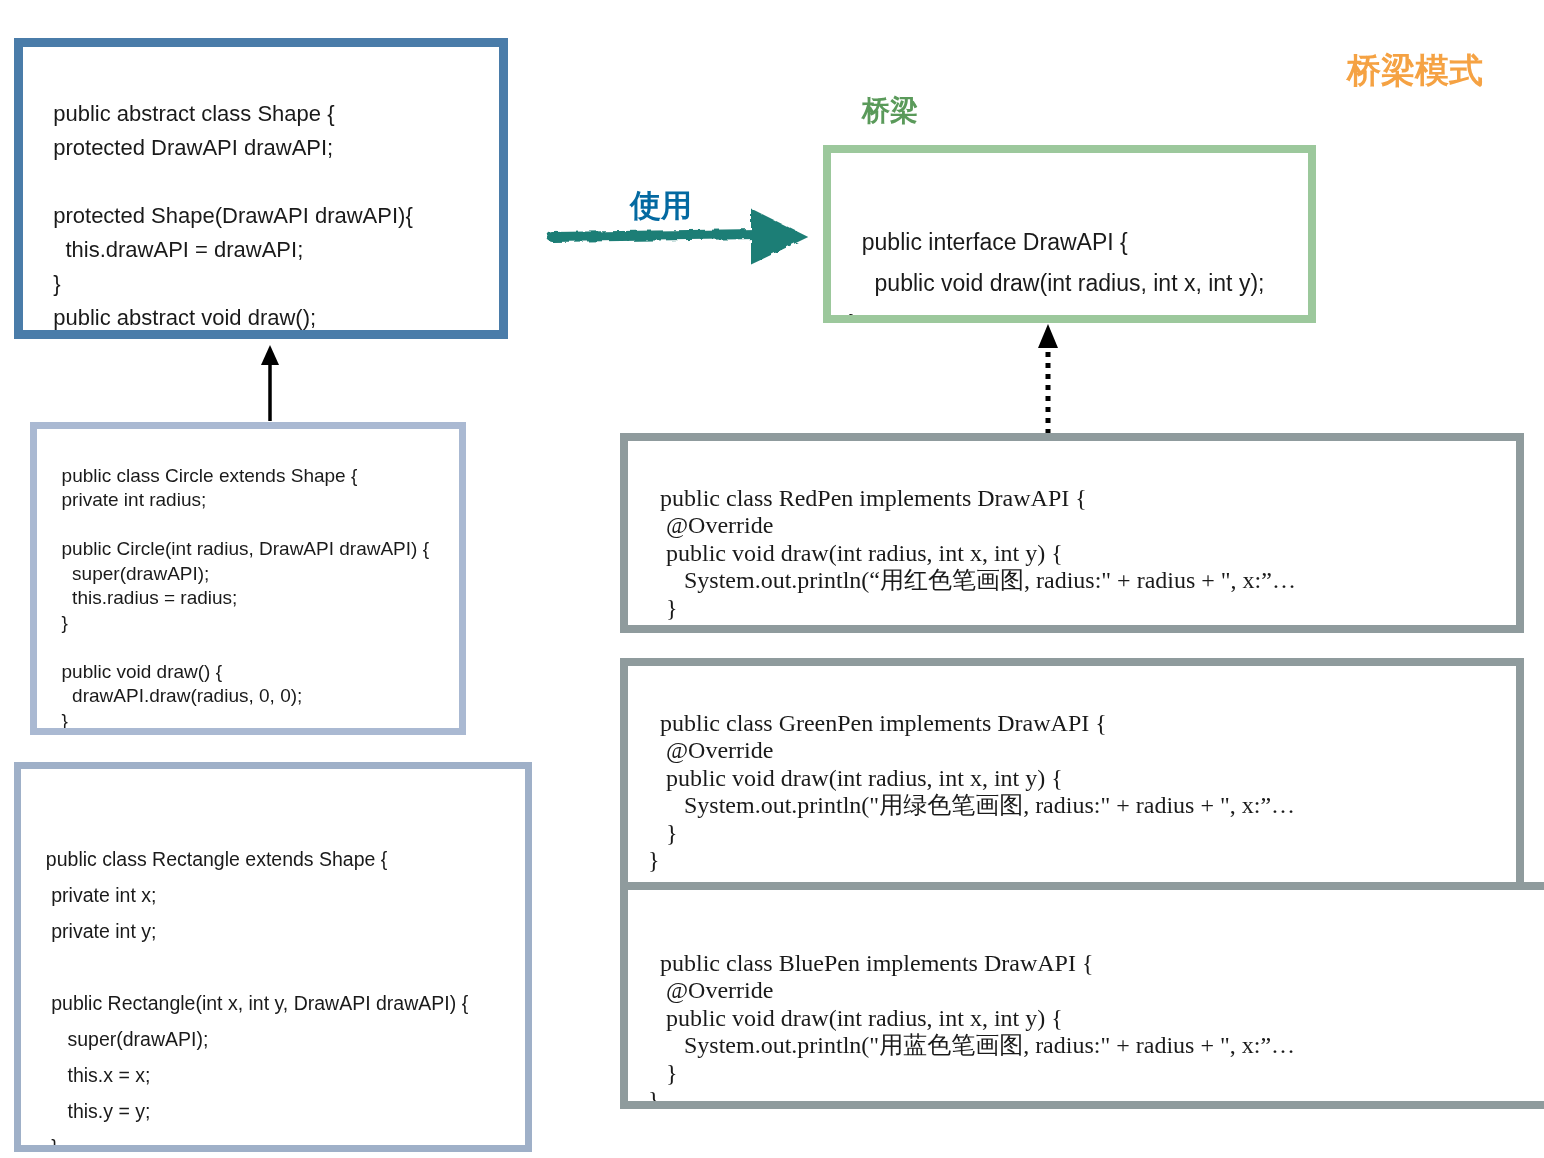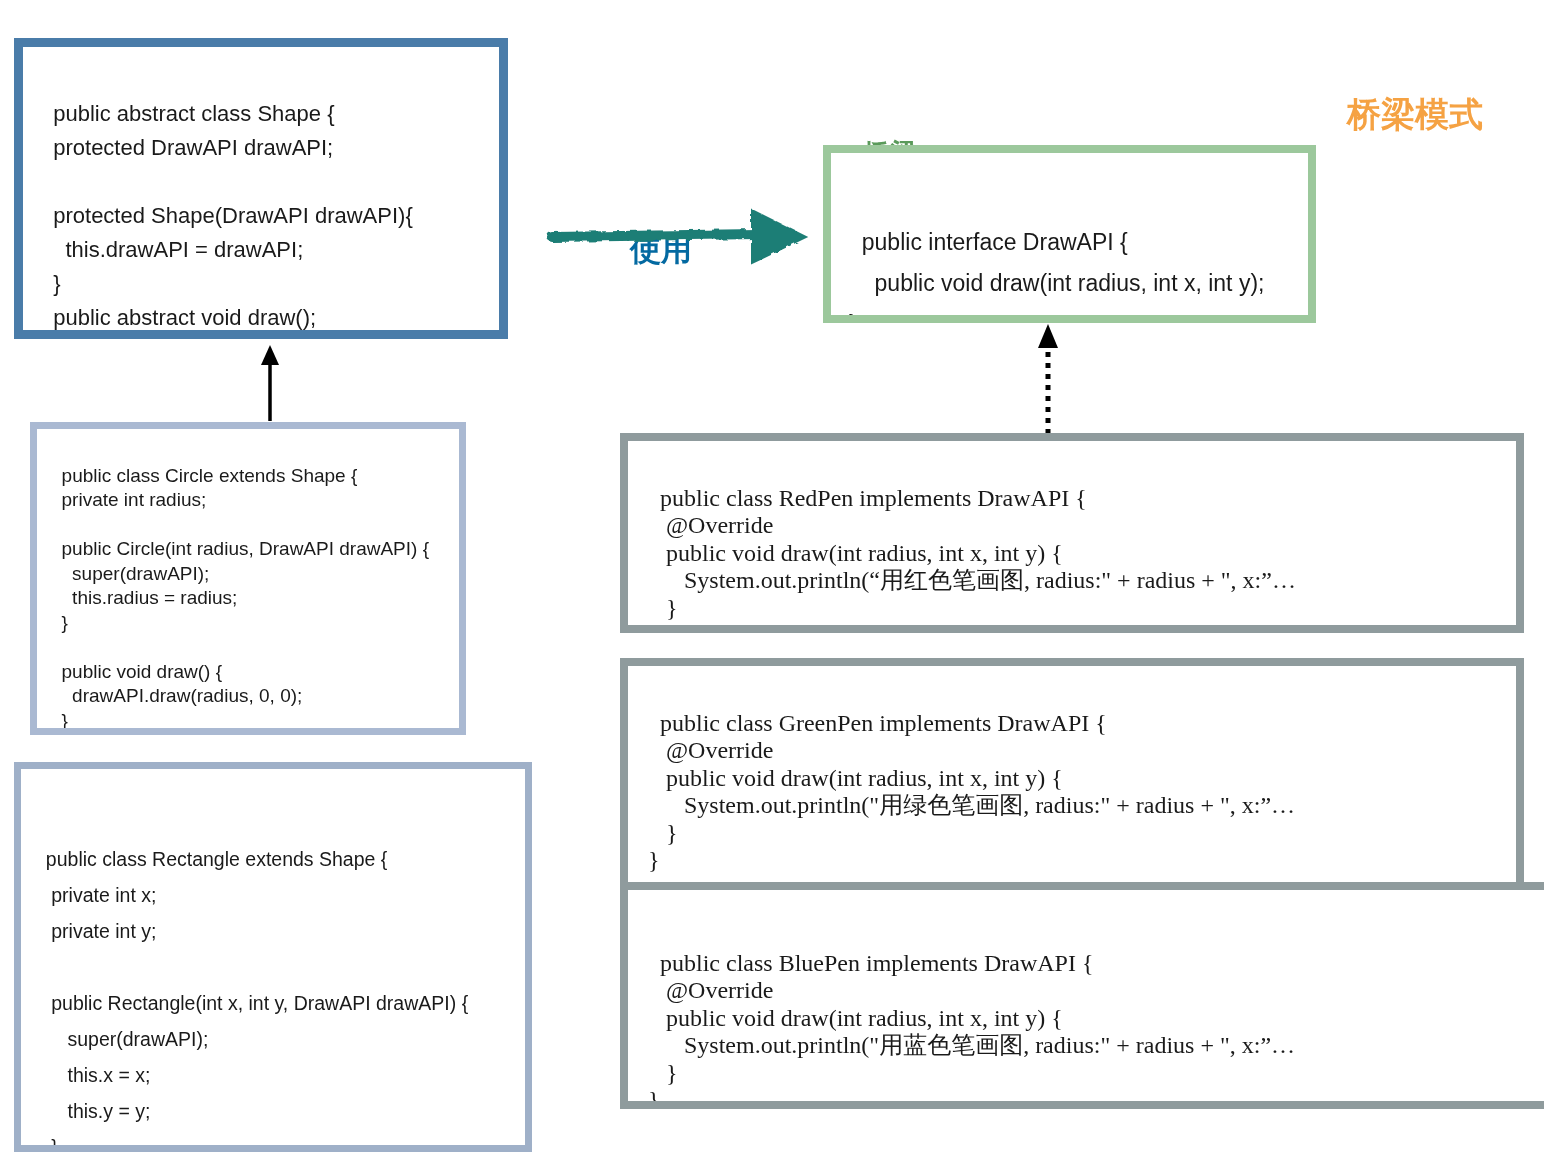--- a/index.html
+++ b/index.html
@@ -46,21 +46,21 @@
   .pen-box{
     border:8px solid var(--pen-border,#8F9B9D);
     font-family:Liberation Serif, serif;
     font-size:24px;line-height:27.5px;
     padding:16px 0 16px 20px;
   }
   .box-redpen{left:620px;top:433px;width:904px;height:200px;}
   .box-greenpen{left:620px;top:658px;width:904px;height:250px;}
   .box-bluepen{left:620px;top:882px;width:984px;height:227px;padding-top:32px;}
 
-  .label{position:absolute;font-weight:bold;white-space:nowrap;margin-top:44px;}
+  .label{position:absolute;font-weight:bold;white-space:nowrap;}
   .page-title{left:1347px;top:48px;font-size:34px;color:var(--title,#F5A243);}
   .bridge-label{left:862px;top:92px;font-size:28px;color:var(--bridge-label,#5A9A5A);text-align:center;}
   .use-label{left:630px;top:185px;font-size:31px;color:#0369a1;}
 
   .arrow{position:absolute;}
   .use-arrow{left:546px;top:203px;}
   .inherit-arrow{left:258px;top:344px;}
   .implement-arrow{left:1035px;top:322px;}
 </style>
 </head>

